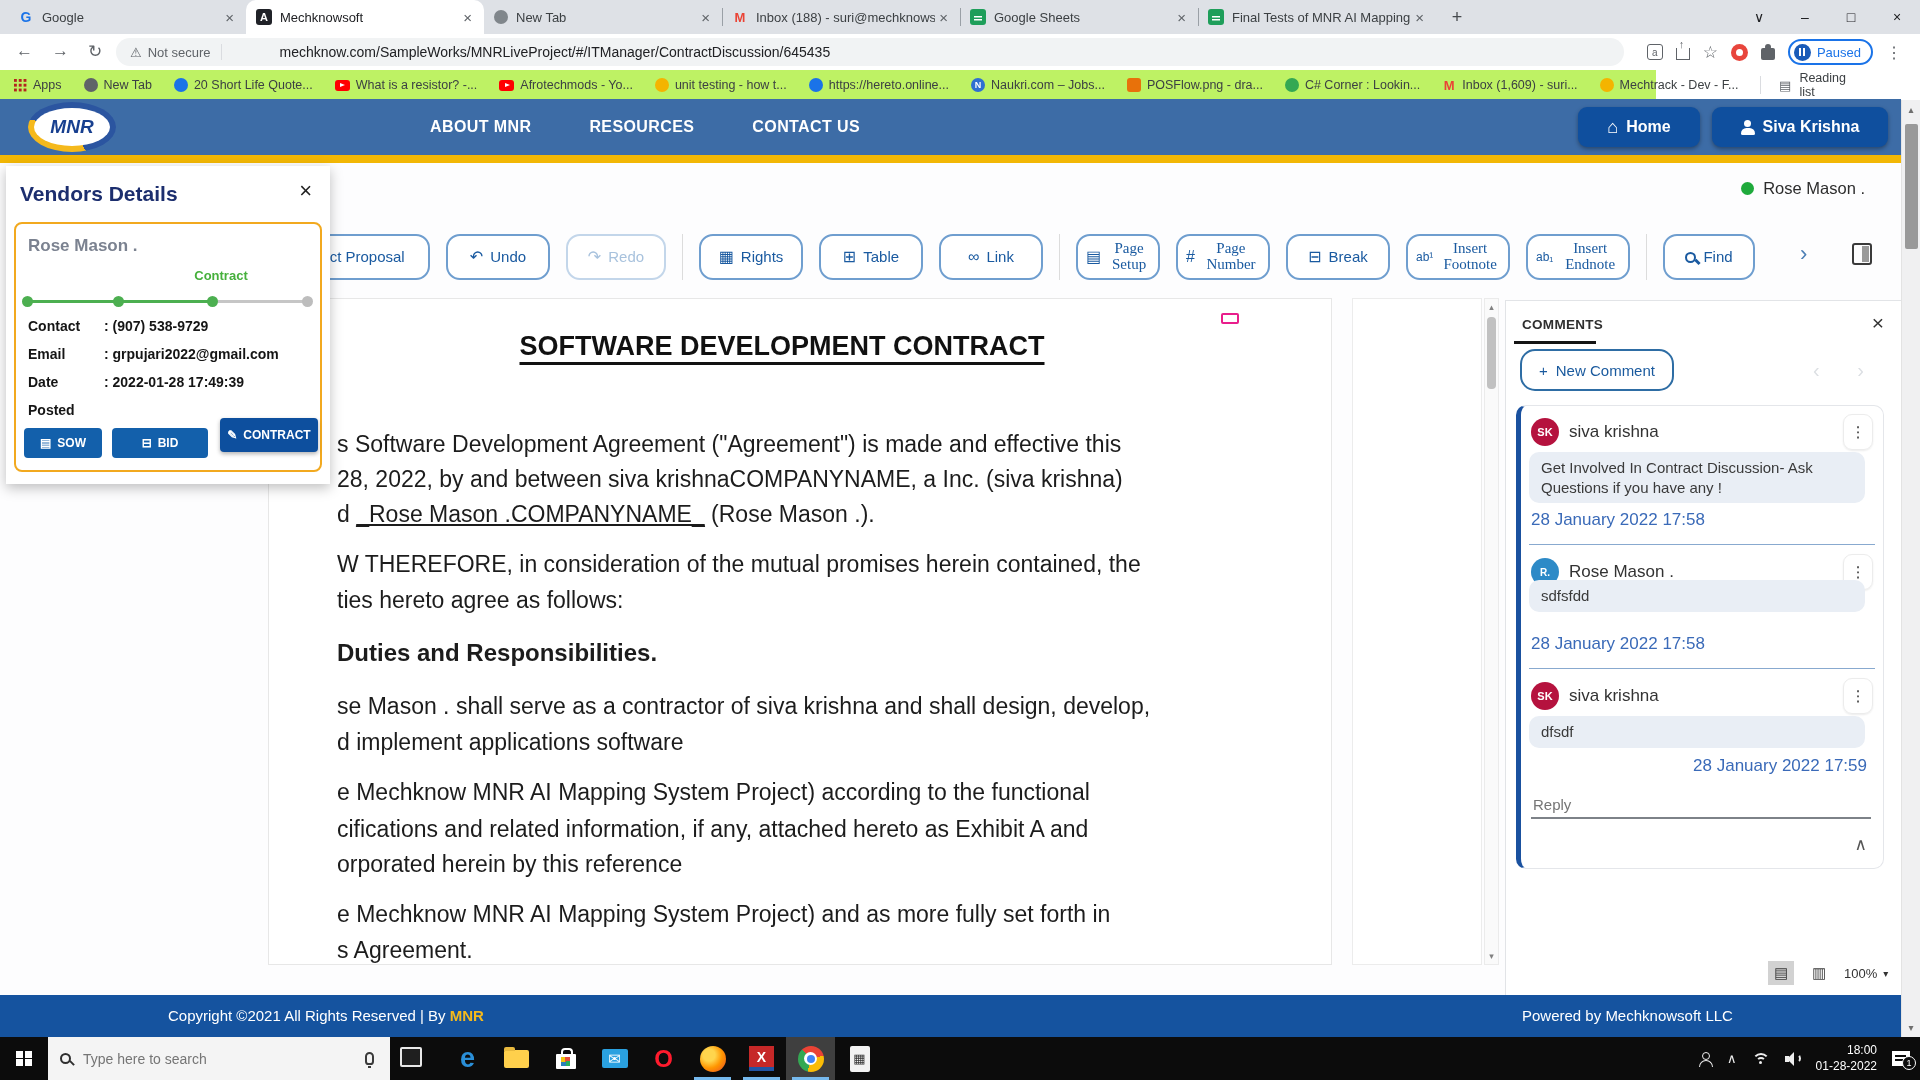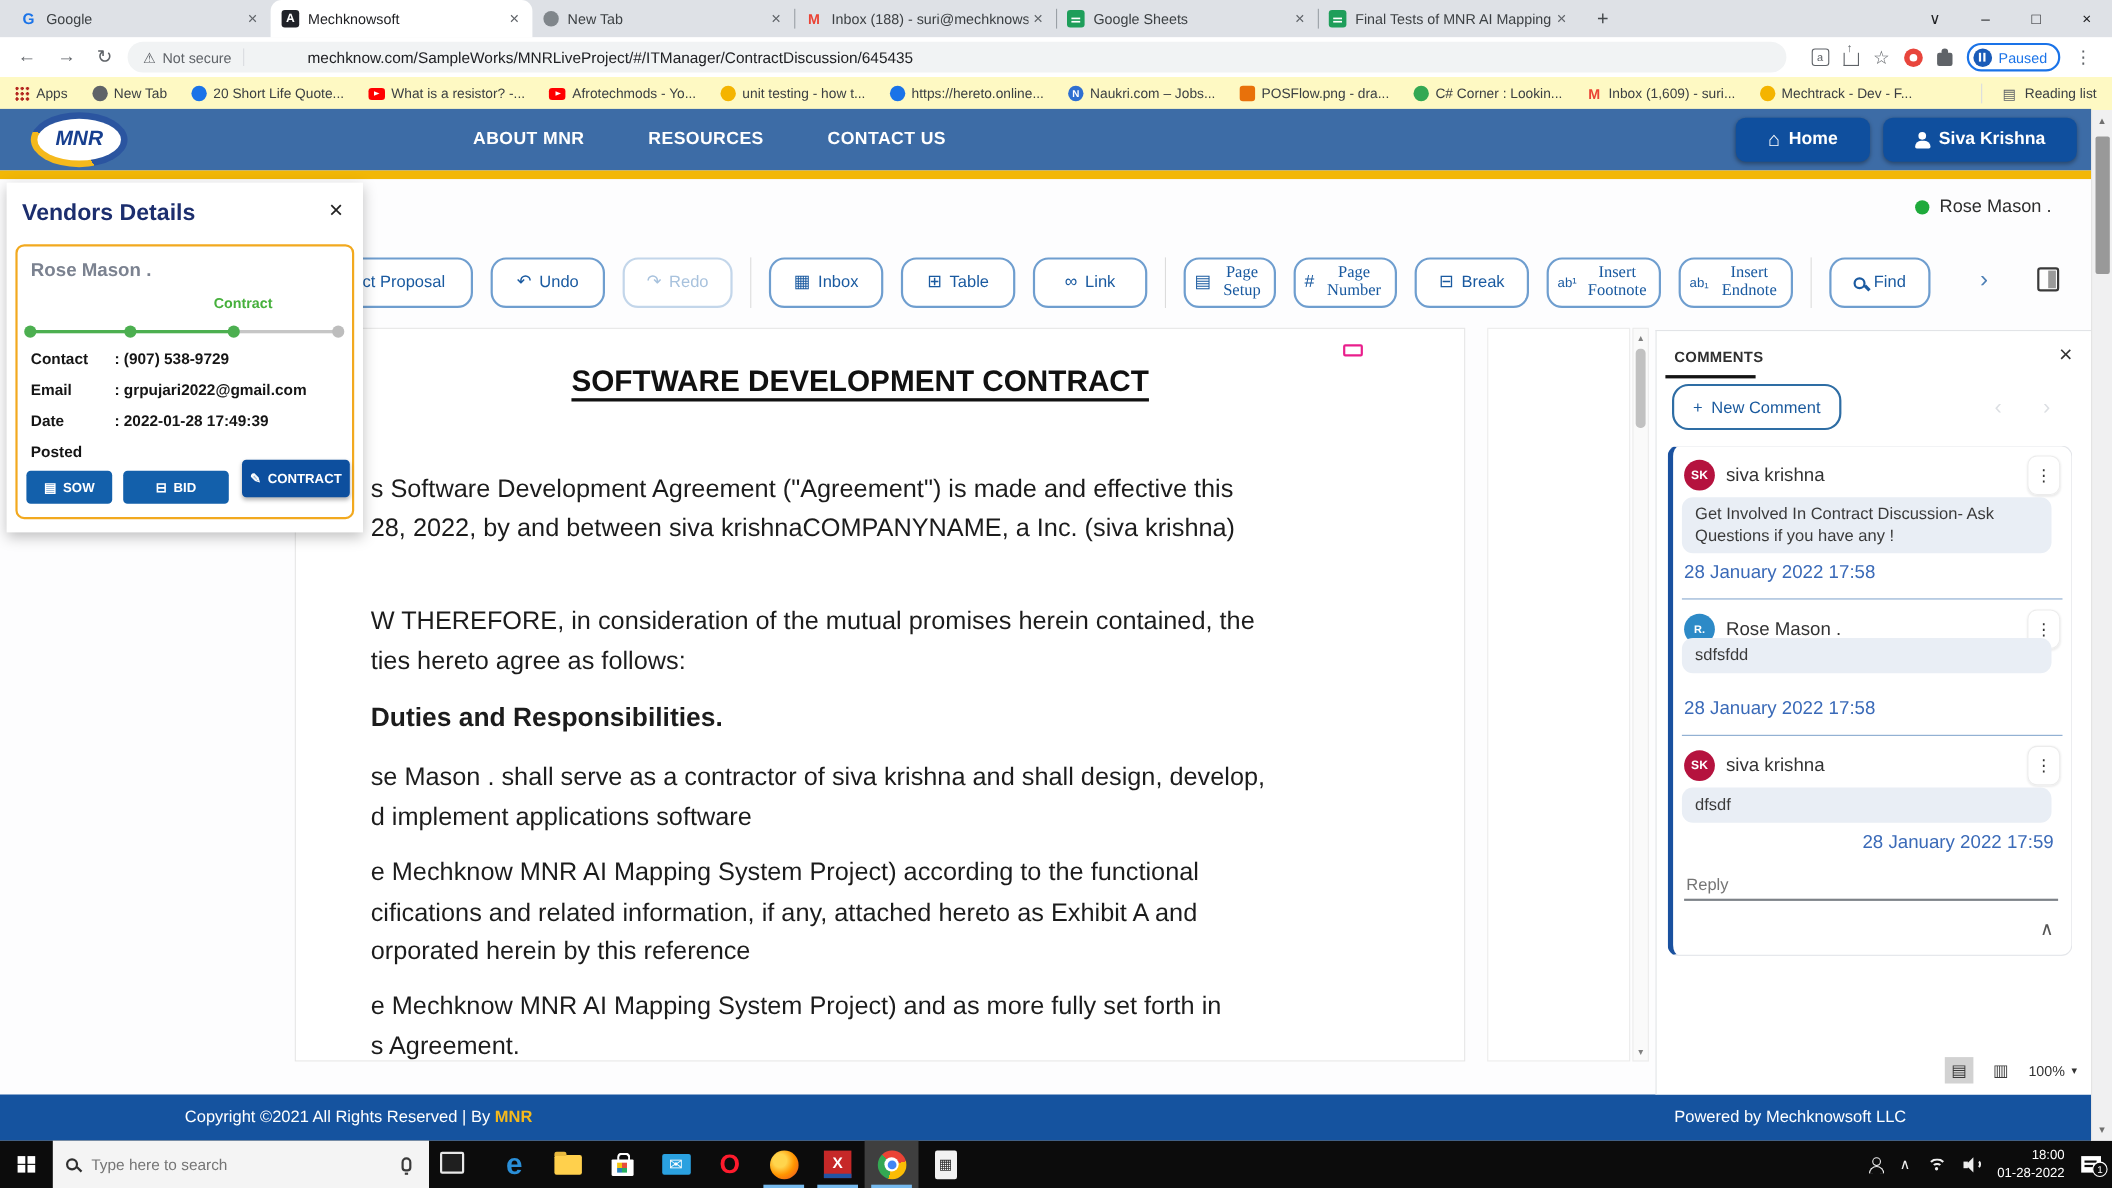--- a/index.html
+++ b/index.html
@@ -41,21 +41,21 @@
   .ic-ext-red { width:17px; height:17px; border-radius:50%; background:#e8453c; position:relative; }
   .ic-ext-red::after{ content:""; position:absolute; left:5px; top:5px; width:7px; height:7px; border-radius:50%; background:#fff;}
   .ic-puzzle { width:14px; height:12px; background:#5f6368; border-radius:2px; position:relative; margin-top:3px;}
   .ic-puzzle::after { content:""; position:absolute; left:4px; top:-4px; width:6px; height:6px; border-radius:50%; background:#5f6368; }
   .paused-pill { height:26px; border:2px solid #1a73e8; border-radius:14px; display:flex; align-items:center; gap:6px; padding:0 10px 0 4px; }
   .paused-pill .pdot { width:17px; height:17px; border-radius:50%; background:#1a5bb8; position:relative; }
   .paused-pill .pdot::after { content:""; position:absolute; left:5px; top:4px; width:2px; height:8px; background:#fff; box-shadow:4px 0 0 #fff; }
   .paused-pill .ptxt { color:#1a73e8; font-size:13px; }
   .ic-kebab { color:#5f6368; font-size:16px; }
 
-  .bookmarks { position:absolute; left:0; top:70px; width:1920px; height:30px; background:#fef9c3; display:flex; align-items:center; padding:0 14px; font-size:12.5px; color:#3c4043; }
+  .bookmarks { position:absolute; left:0; top:70px; width:1656px; height:30px; background:#bef264; display:flex; align-items:center; padding:0 14px; font-size:12.5px; color:#3c4043; }
   .bmitem { display:flex; align-items:center; gap:6px; margin-right:22px; white-space:nowrap; }
   .bmico { width:14px; height:14px; border-radius:50%; flex:none; display:flex; align-items:center; justify-content:center; font-size:9px; color:#fff; font-weight:bold; }
   .appsgrid { width:13px; height:13px; background:radial-gradient(circle,#b3261e 1.4px,transparent 1.6px) -1px -1px/4.8px 4.8px; }
   .bm-newtab{background:#5f6368;} .bm-quote{background:#1a73e8;}
   .bm-yt{ width:15px; height:11px; border-radius:3px; background:#f00; position:relative;}
   .bm-yt::after{content:"";position:absolute;left:5.5px;top:3px;border-left:5px solid #fff;border-top:2.8px solid transparent;border-bottom:2.8px solid transparent;}
   .bm-unit{background:#f4b400;} .bm-retail{background:#1a73e8;} .bm-naukri{background:#2f6fd1;}
   .bm-pos{background:#e8710a;border-radius:3px;} .bm-csharp{background:#34a853;}
   .bm-gmail{background:transparent;color:#ea4335;font-size:13px;} .bm-mech{background:#f4b400;}
   .readlist { margin-left:auto; display:flex; align-items:center; gap:8px; }
@@ -380,21 +380,21 @@
         <span class="ti">↶</span>
         <span>Undo</span>
       </div>
       <div class="tbtn w-c disabled">
         <span class="ti">↷</span>
         <span>Redo</span>
       </div>
       <div class="tsep"></div>
       <div class="tbtn w-b">
         <span class="ti">▦</span>
-        <span>Inbox</span>
+        <span>Rights</span>
       </div>
       <div class="tbtn w-b">
         <span class="ti">⊞</span>
         <span>Table</span>
       </div>
       <div class="tbtn w-b">
         <span class="ti">∞</span>
         <span>Link</span>
       </div>
       <div class="tsep"></div>
@@ -424,20 +424,21 @@
         <span>Find</span>
       </div>
     </div>
     <span class="tb-more">›</span>
     <span class="tb-panel"></span>
 
     <div class="page">
       <div class="dtitle">SOFTWARE DEVELOPMENT CONTRACT</div>
       <div class="dline" style="top:132px">s Software Development Agreement ("Agreement") is made and effective this</div>
       <div class="dline" style="top:167px">28, 2022, by and between siva krishnaCOMPANYNAME, a Inc. (siva krishna)</div>
+      <div class="dline" style="top:202px"><span>d </span><span class="du">_Rose Mason  .COMPANYNAME_</span><span>  (Rose Mason  .).</span></div>
       <div class="dline" style="top:252px">W THEREFORE, in consideration of the mutual promises herein contained, the</div>
       <div class="dline" style="top:288px">ties hereto agree as follows:</div>
       <div class="dline dhead" style="top:340px">Duties and Responsibilities.</div>
       <div class="dline" style="top:430px">d implement applications software</div>
       <div class="dline" style="top:394px">se Mason  . shall serve as a contractor of siva krishna and shall design, develop,</div>
       <div class="dline" style="top:480px">e Mechknow MNR AI Mapping System Project) according to the functional</div>
       <div class="dline" style="top:517px">cifications and related information, if any, attached hereto as Exhibit A and</div>
       <div class="dline" style="top:552px">orporated herein by this reference</div>
       <div class="dline" style="top:602px">e Mechknow MNR AI Mapping System Project) and as more fully set forth in</div>
       <div class="dline" style="top:638px">s Agreement.</div>

